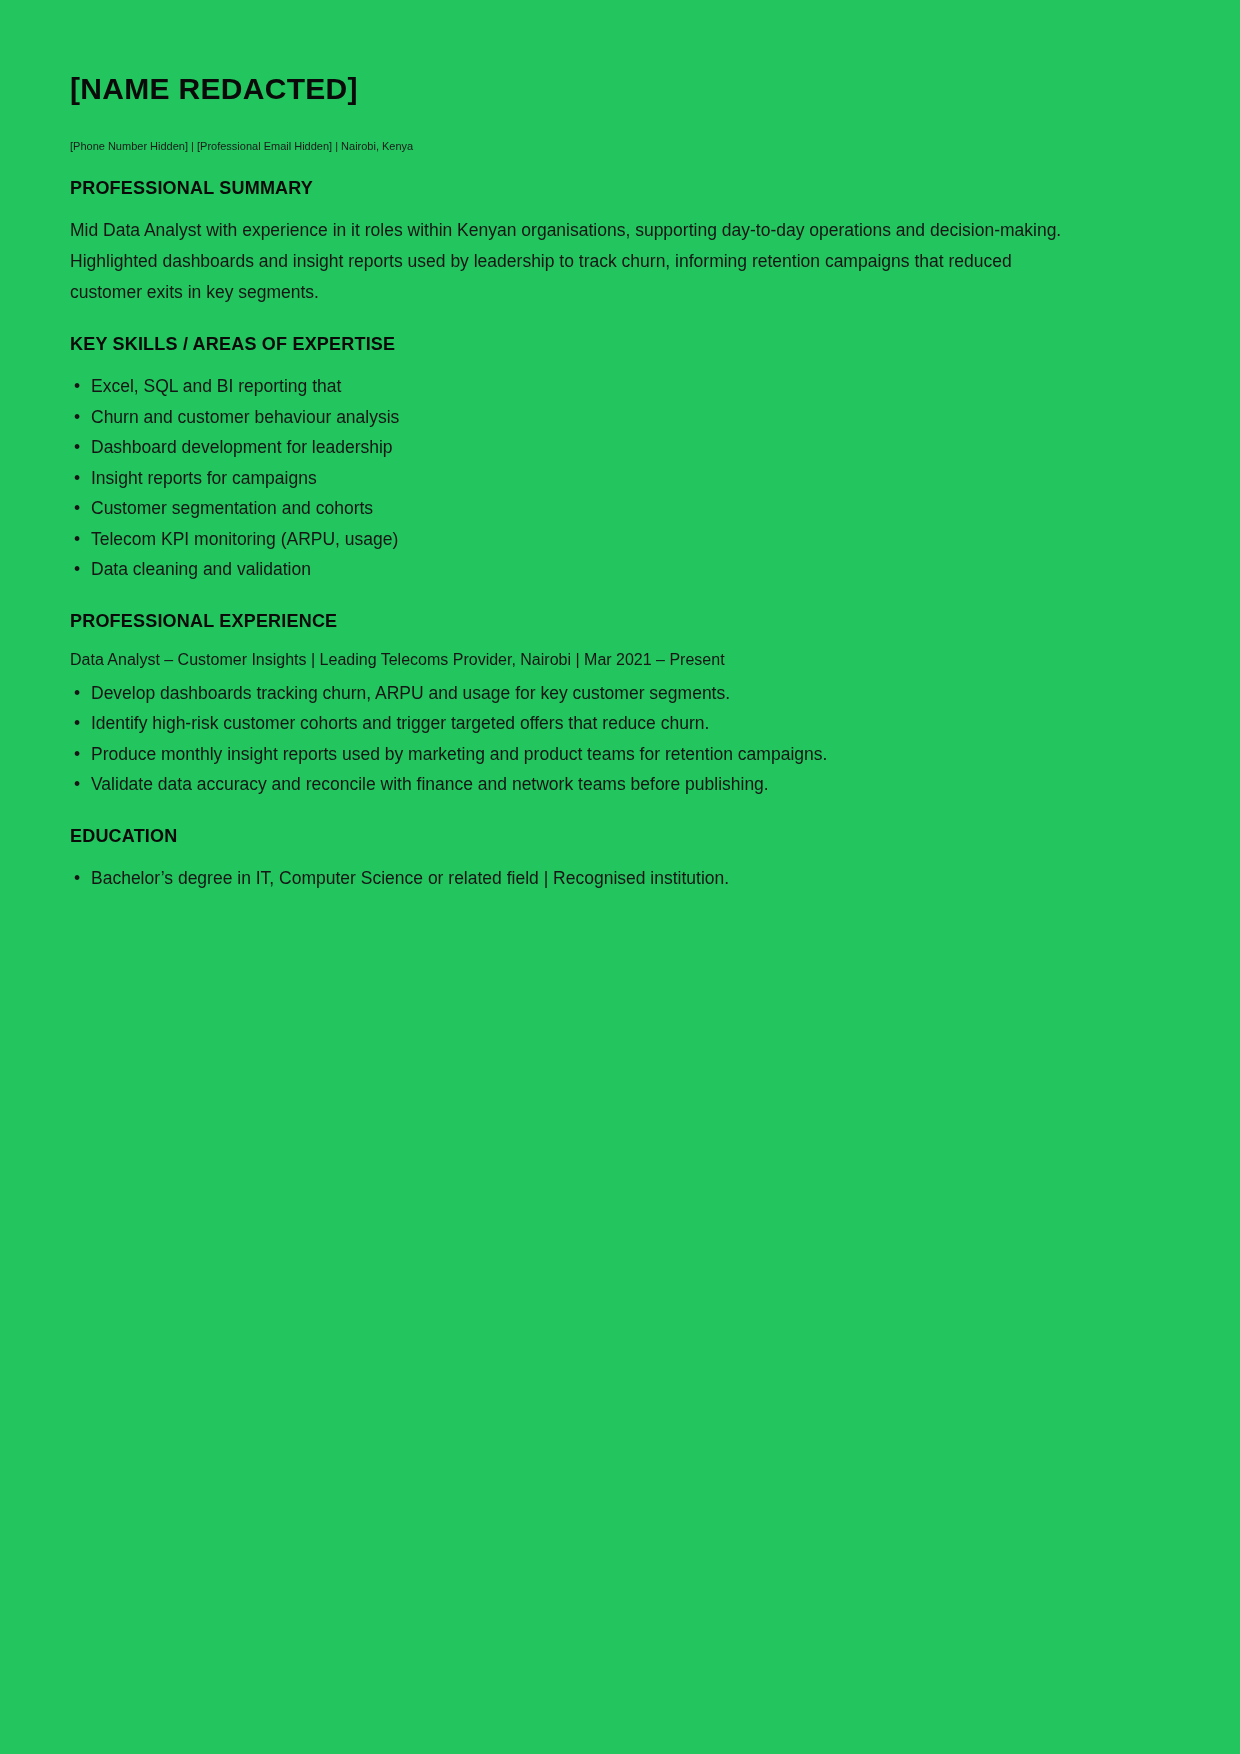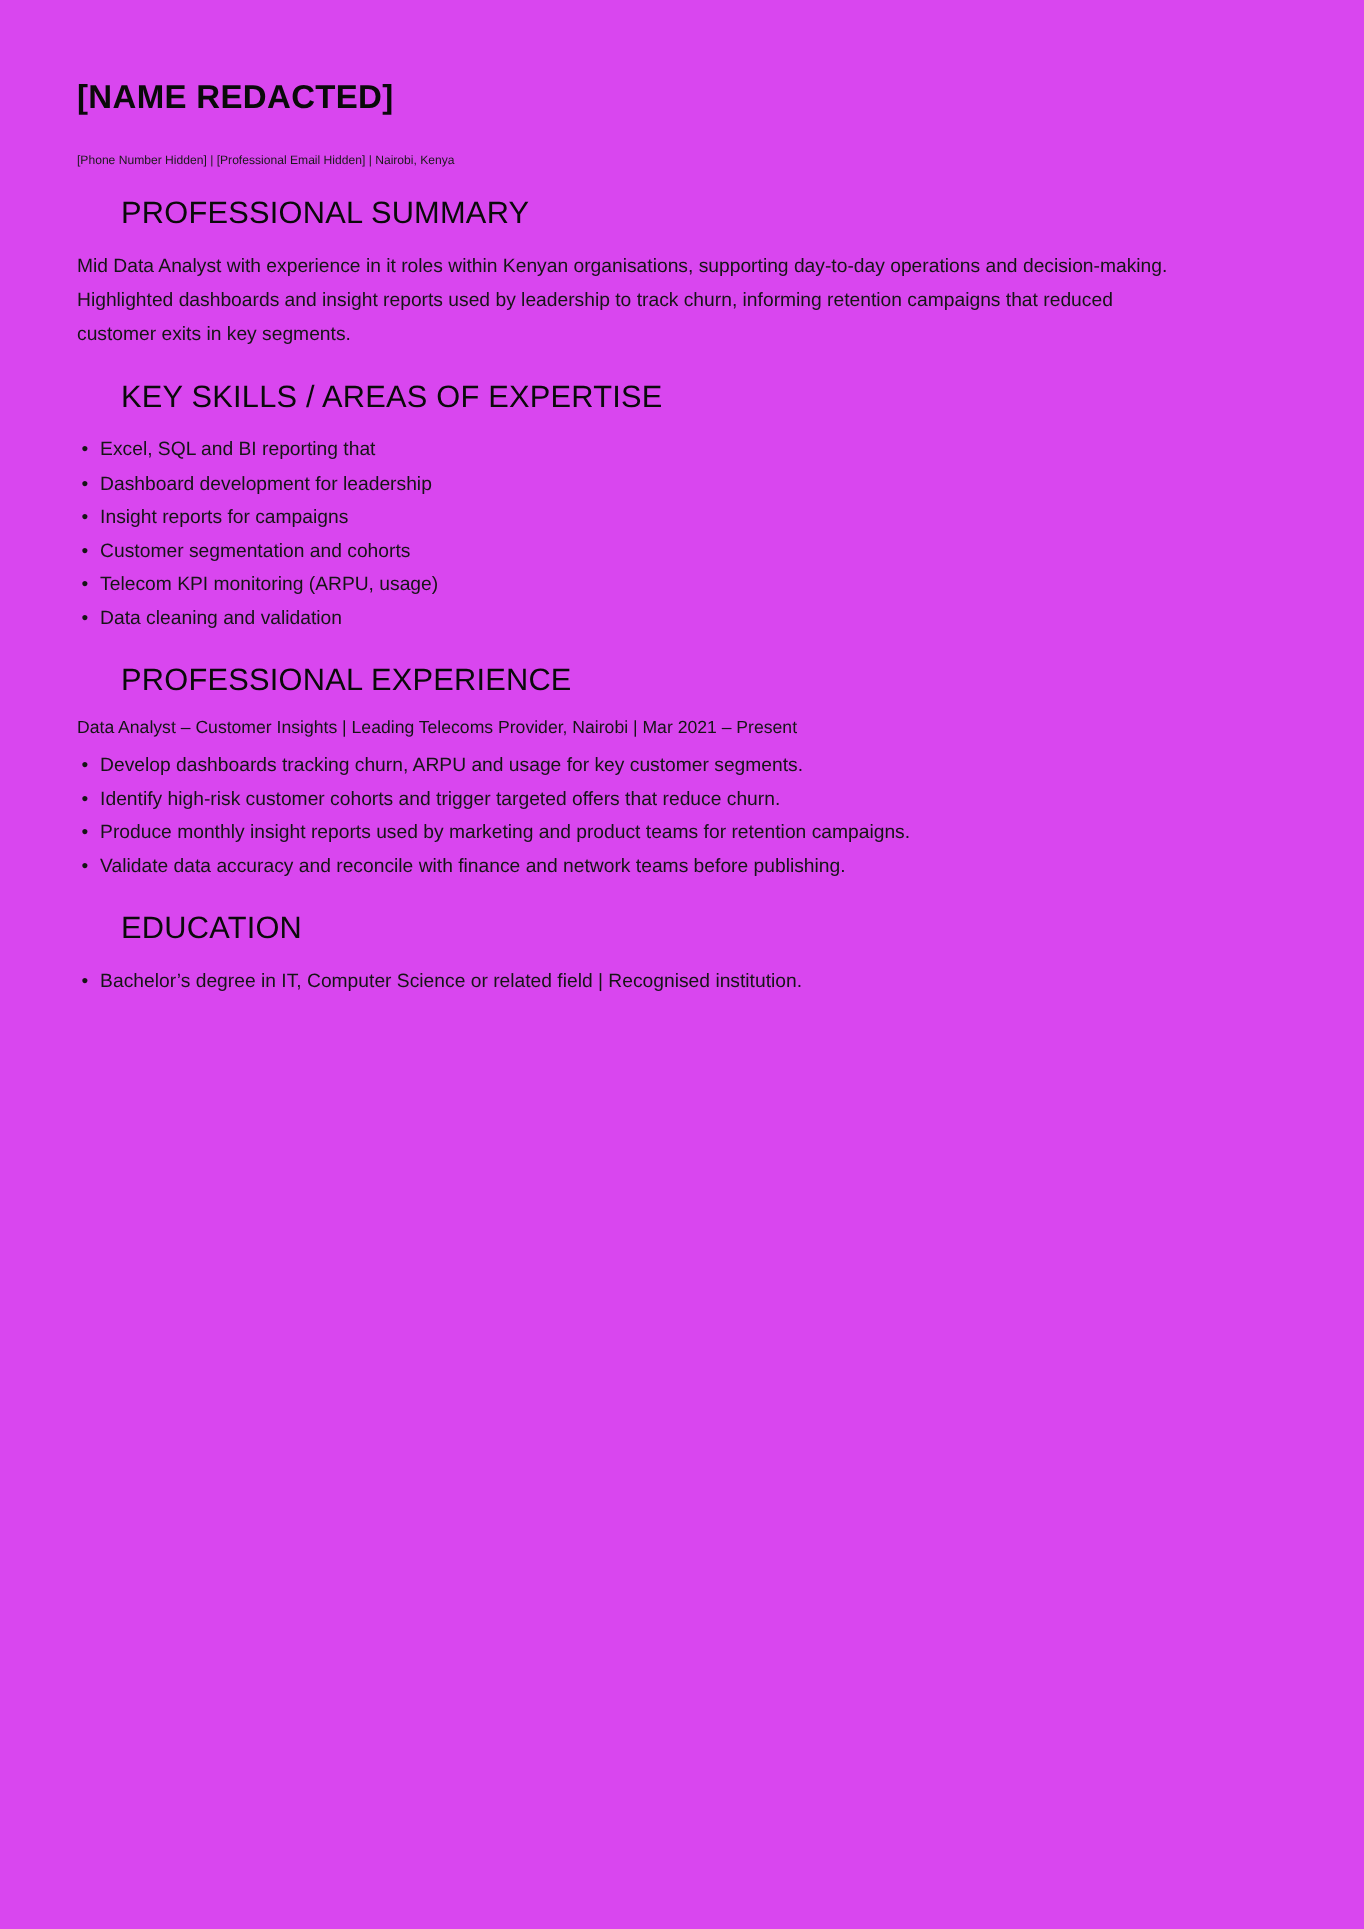--- a/index.html
+++ b/index.html
@@ -7,44 +7,43 @@
   body {
     width: 1240px;
     height: 1754px;
     font-family: "Liberation Sans", "DejaVu Sans", sans-serif;
     color: #111111;
     overflow: hidden;
   }
   .page {
     width: 1240px;
     height: 1754px;
-    background: #d946ef;
+    background: #22c55e;
     padding: 70px 70px 0 70px;
   }
   .candidate-name {
     font-size: 30px;
     font-weight: 700;
     letter-spacing: 0.3px;
     color: #0a0a0a;
     margin-top: 2px;
     margin-bottom: 34px;
   }
   .contact-line {
     font-size: 11px;
     color: #1a1a1a;
     margin-bottom: 24px;
   }
   h2.section-heading {
-    font-size: 28px;
-    font-weight: 400;
+    font-size: 18px;
+    font-weight: 700;
     color: #0a0a0a;
     margin-top: 26px;
     margin-bottom: 16px;
     letter-spacing: 0.2px;
-    margin-left: 40px;
   }
   p.body-text {
     font-size: 17.5px;
     line-height: 31px;
     color: #151515;
     max-width: 1015px;
   }
   .role-line {
     font-size: 16px;
     line-height: 24px;
@@ -83,20 +82,21 @@
 
   <div class="section">
     <h2 class="section-heading">PROFESSIONAL SUMMARY</h2>
     <p class="body-text"><span>Mid Data Analyst with experience in it roles within Kenyan organisations, supporting day-to-day operations and decision-making.</span><br><span>Highlighted dashboards and insight reports used by leadership to track churn, informing retention campaigns that reduced customer exits in key segments.</span></p>
   </div>
 
   <div class="section">
     <h2 class="section-heading">KEY SKILLS / AREAS OF EXPERTISE</h2>
     <ul class="bullet-list">
         <li>Excel, SQL and BI reporting that</li>
+        <li>Churn and customer behaviour analysis</li>
         <li>Dashboard development for leadership</li>
         <li>Insight reports for campaigns</li>
         <li>Customer segmentation and cohorts</li>
         <li>Telecom KPI monitoring (ARPU, usage)</li>
         <li>Data cleaning and validation</li>
       </ul>
   </div>
 
   <div class="section">
     <h2 class="section-heading">PROFESSIONAL EXPERIENCE</h2>

